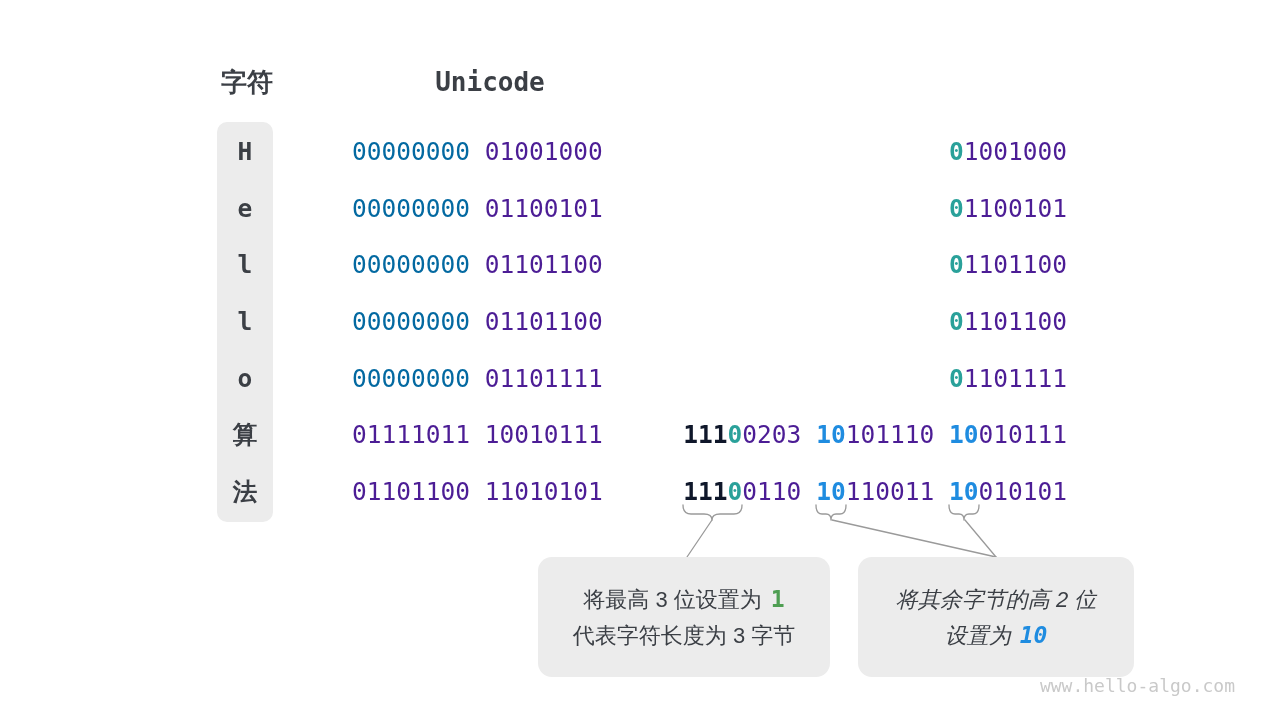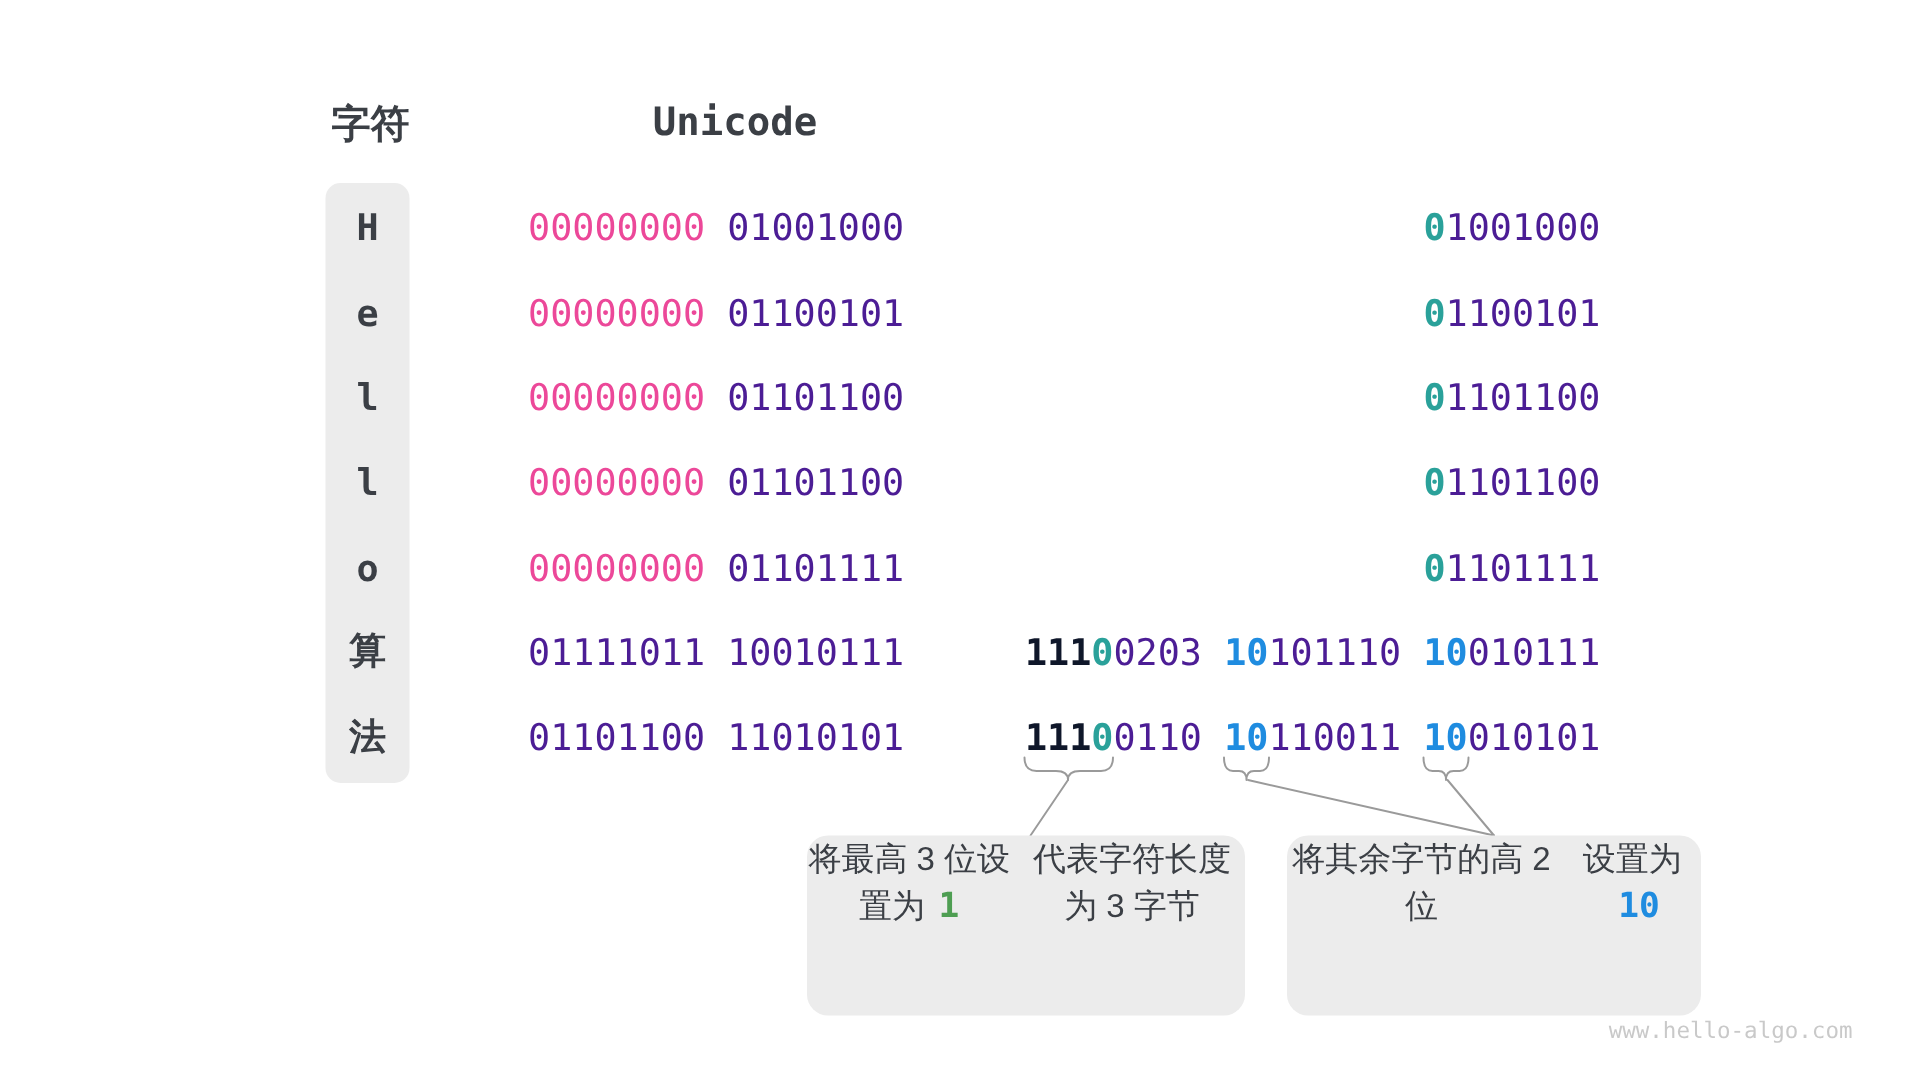--- a/index.html
+++ b/index.html
@@ -16,40 +16,40 @@
   .char-col-bg{position:absolute;left:217px;top:122px;width:56px;height:400px;
                background:#ececec;border-radius:10px;}
 
   .row{position:absolute;left:0;width:1280px;height:28px;line-height:28px;font-size:24.5px;}
   .cell-char{position:absolute;left:217px;width:56px;text-align:center;font-weight:bold;color:#3b3f45;}
   .cell-uni{position:absolute;left:352px;display:flex;gap:14.8px;}
   .cell-utf8{position:absolute;left:600px;width:467px;display:flex;gap:14.8px;justify-content:flex-end;}
   .byte{white-space:nowrap;}
 
   .c-dark{color:#4c1d95;}
-  .c-gray{color:#ec4899;}
+  .c-gray{color:#0369a1;}
   .c-green{color:#0f172a;font-weight:bold;}
   .c-teal{color:#2aa19a;font-weight:bold;}
   .c-blue{color:#1f8ce0;font-weight:bold;}
 
   .overlay{position:absolute;left:0;top:0;pointer-events:none;}
   .overlay path{stroke:#9a9a9a;stroke-width:1.3;fill:none;stroke-linecap:round;stroke-linejoin:round;}
 
   .callout{position:absolute;top:557px;height:120px;background:#ececec;border-radius:14px;
-           display:flex;flex-direction:row;justify-content:center;gap:5px;
+           display:flex;flex-direction:column;justify-content:center;gap:5px;
            text-align:center;font-size:22px;color:#3b3f45;}
   .co1{left:538px;width:292px;}
-  .co2{left:858px;width:276px;}
+  .co2{left:858px;width:276px;font-style:italic;}
   .co-line{line-height:31px;}
   .hl{font-family:"DejaVu Sans Mono","Liberation Mono",monospace;font-weight:bold;
       font-size:23px;margin-left:9px;}
   .hl-green{color:#4e9e52;}
   .hl-blue{color:#1f8ce0;}
 
-  .watermark{position:absolute;right:45px;bottom:24px;font-size:15px;color:#c9c9c9;
+  .watermark{position:absolute;right:45px;bottom:24px;font-size:18px;color:#c9c9c9;
              font-family:"DejaVu Sans Mono","Liberation Mono",monospace;}
 </style>
 </head>
 <body>
 
 <div class="canvas">
 
   <div class="col-header hdr-char cjk">字符</div>
   <div class="col-header hdr-unicode">Unicode</div>
 

